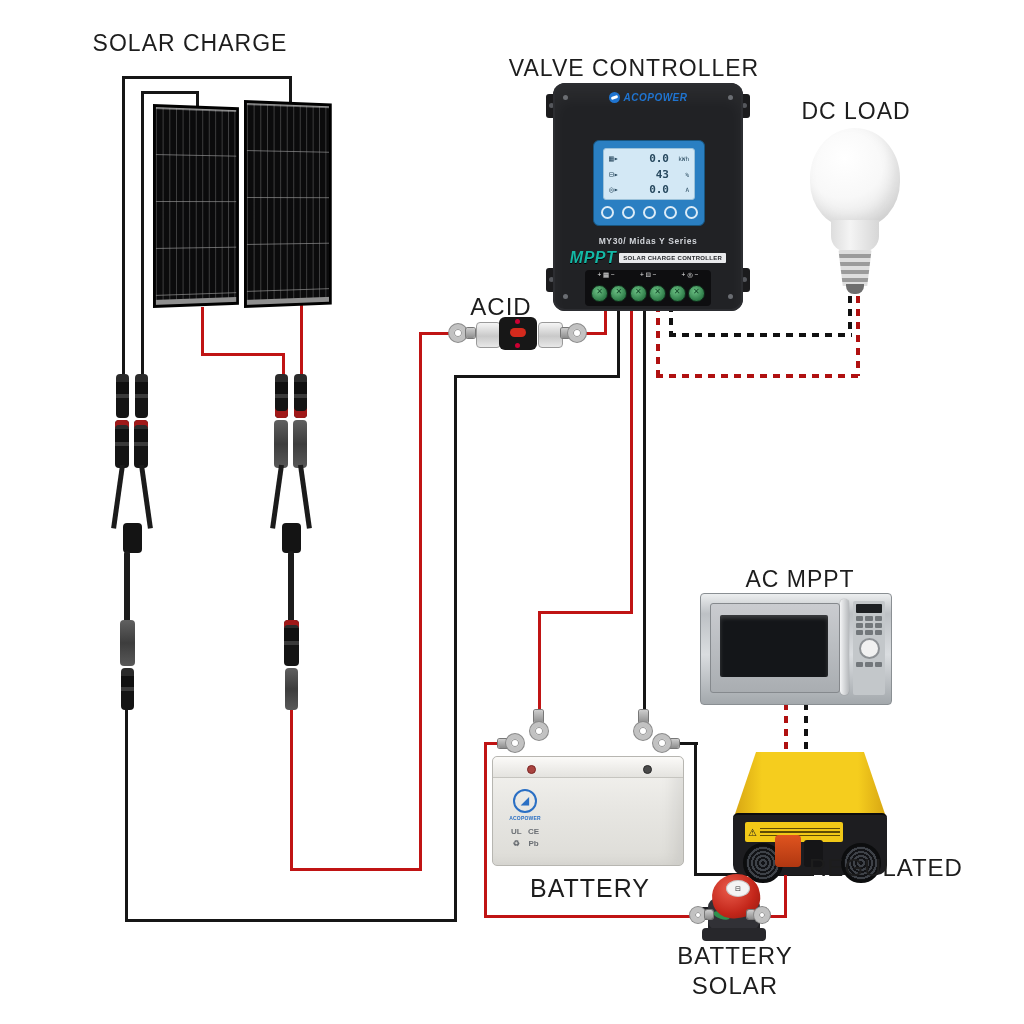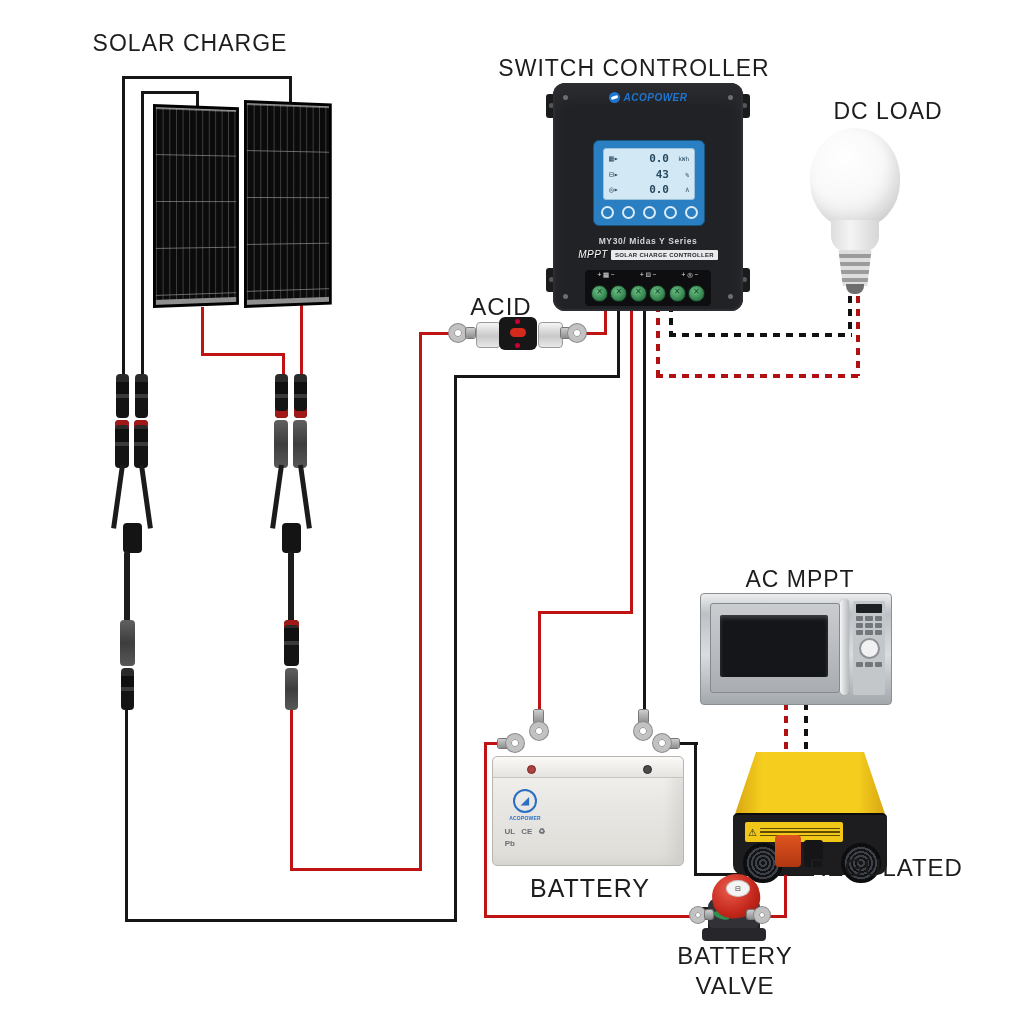--- a/index.html
+++ b/index.html
@@ -57,21 +57,21 @@
        display:flex;flex-direction:column;justify-content:space-between}
   .lrow{display:flex;align-items:center;color:#28495f;font-family:"DejaVu Sans Mono",monospace}
   .lico{width:24px;font-size:8px}
   .lval{flex:1;text-align:right;font-size:11px;font-weight:bold}
   .lunit{width:20px;font-size:6px;text-align:right}
   .btns{position:absolute;left:0;right:0;bottom:6px;display:flex;justify-content:center;gap:8px}
   .btn{width:9px;height:9px;border-radius:50%;border:2px solid #dcecf7;background:#2a7fc2}
   .model{position:absolute;left:0;right:0;top:153px;text-align:center;color:#d2d5da;
          font-size:8.5px;font-weight:bold;letter-spacing:.6px}
   .mpptrow{position:absolute;left:0;right:0;top:166px;display:flex;justify-content:center;align-items:center;gap:3px}
-  .mppt{color:#ffffff;font-size:10px;font-weight:normal;font-style:italic;letter-spacing:.5px;text-shadow:0 1px 0 #000}
+  .mppt{color:#14b8a6;font-size:16px;font-weight:bold;font-style:italic;letter-spacing:.5px;text-shadow:0 1px 0 #000}
   .mpptsub{background:#e9eaec;color:#24262a;font-size:6px;font-weight:bold;padding:2px 4px;border-radius:1px;letter-spacing:.3px}
   .tstrip{position:absolute;left:32px;top:187px;width:126px;height:36px;background:#0e0e10;border-radius:4px}
   .tlbls{position:absolute;left:0;right:0;top:1px;display:flex;justify-content:space-around;
          color:#e8e8e8;font-size:6.5px}
   .screws{position:absolute;left:6px;right:6px;bottom:4px;display:flex;justify-content:space-between}
   .tscrew{width:15px;height:15px;border-radius:50%;background:radial-gradient(circle at 40% 35%,#6cc184,#2e7b48 70%);
           border:1px solid #10301c;position:relative}
   .tscrew::after{content:"✕";position:absolute;left:0;right:0;top:1px;text-align:center;font-size:8px;color:#14482a}
   
   .globe{position:absolute;left:810px;top:128px;width:90px;height:100px;border-radius:50% 50% 46% 46%;
@@ -101,21 +101,21 @@
   
   .bat{position:absolute;left:492px;top:756px;width:190px;height:108px;border:1px solid #b7b6b1;border-radius:5px;
        background:linear-gradient(180deg,#f5f4f1,#e8e7e3 45%,#dddcd7);box-shadow:inset -10px 0 14px rgba(0,0,0,.07)}
   .batlid{position:absolute;left:0;top:0;right:0;height:20px;border-radius:5px 5px 0 0;
           background:linear-gradient(180deg,#fbfaf8,#e4e3df);border-bottom:1px solid #c6c5c0}
   .batlabel{position:absolute;left:14px;top:32px;width:162px;height:68px;display:flex}
   .blogo{width:36px;display:flex;flex-direction:column;align-items:center}
   .blogo-ico{width:20px;height:20px;border-radius:50%;border:2px solid #2a6fc4;color:#2a6fc4;
              font-size:10px;text-align:center;line-height:20px;font-weight:bold}
   .blogo-txt{font-size:5px;font-weight:bold;color:#2a6fc4;margin-top:2px;letter-spacing:.2px}
-  .certs{display:grid;grid-template-columns:1fr 1fr 1fr;gap:3px 6px;margin-top:6px;color:#6b6f74;
+  .certs{display:grid;grid-template-columns:1fr 1fr;gap:3px 6px;margin-top:6px;color:#6b6f74;
          font-size:8px;font-weight:bold;text-align:center}
   .btext{flex:1;padding-left:4px}
   .btype{font-size:5px;font-weight:bold;color:#2a6fc4;letter-spacing:.2px}
   .bmodel{font-size:10.5px;font-weight:bold;color:#2a6fc4;margin-top:1px}
   .tl{height:2px;background:#9db0cc;margin:3px 0;opacity:.7}
   .bcau{font-size:5px;font-weight:bold;color:#2a6fc4;margin-top:3px}
   .borig{font-size:5.5px;font-weight:bold;color:#2a6fc4;margin-top:3px}
   .lidmark{position:absolute;width:7px;height:7px;border-radius:50%}
   
   .invtop{position:absolute;left:735px;top:752px;width:150px;height:62px;
@@ -387,20 +387,20 @@
 <div class="fer" style="left:639px;top:710px;width:9px;height:13px"></div>
 <div class="ring" style="left:634px;top:722px;width:8px;height:8px"></div>
 <div class="fer" style="left:668px;top:739px;width:11px;height:9px"></div>
 <div class="ring" style="left:653px;top:734px;width:8px;height:8px"></div>
 <div class="ring sm" style="left:690px;top:907px;width:6px;height:6px"></div>
 <div class="fer" style="left:705px;top:910px;width:8px;height:9px"></div>
 <div class="fer" style="left:747px;top:910px;width:8px;height:9px"></div>
 <div class="ring sm" style="left:754px;top:907px;width:6px;height:6px"></div>
 
 <div class="lbl" style="left:190px;top:30px">SOLAR CHARGE</div>
-<div class="lbl" style="left:634px;top:55px">SWITCH CONTROLLER</div>
-<div class="lbl" style="left:888px;top:98px">DC LOAD</div>
+<div class="lbl" style="left:634px;top:55px">VALVE CONTROLLER</div>
+<div class="lbl" style="left:856px;top:98px">DC LOAD</div>
 <div class="lbl" style="left:501px;top:293px;font-size:24px">ACID</div>
 <div class="lbl" style="left:800px;top:566px">AC MPPT</div>
 <div class="lbl" style="left:590px;top:874px;font-size:25px">BATTERY</div>
 <div class="lbl" style="left:886px;top:854px;font-size:24px">REGULATED</div>
 <div class="lbl" style="left:735px;top:942px;font-size:24px">BATTERY</div>
-<div class="lbl" style="left:735px;top:972px;font-size:24px">VALVE</div>
+<div class="lbl" style="left:735px;top:972px;font-size:24px">SOLAR</div>
 
 </body></html>

